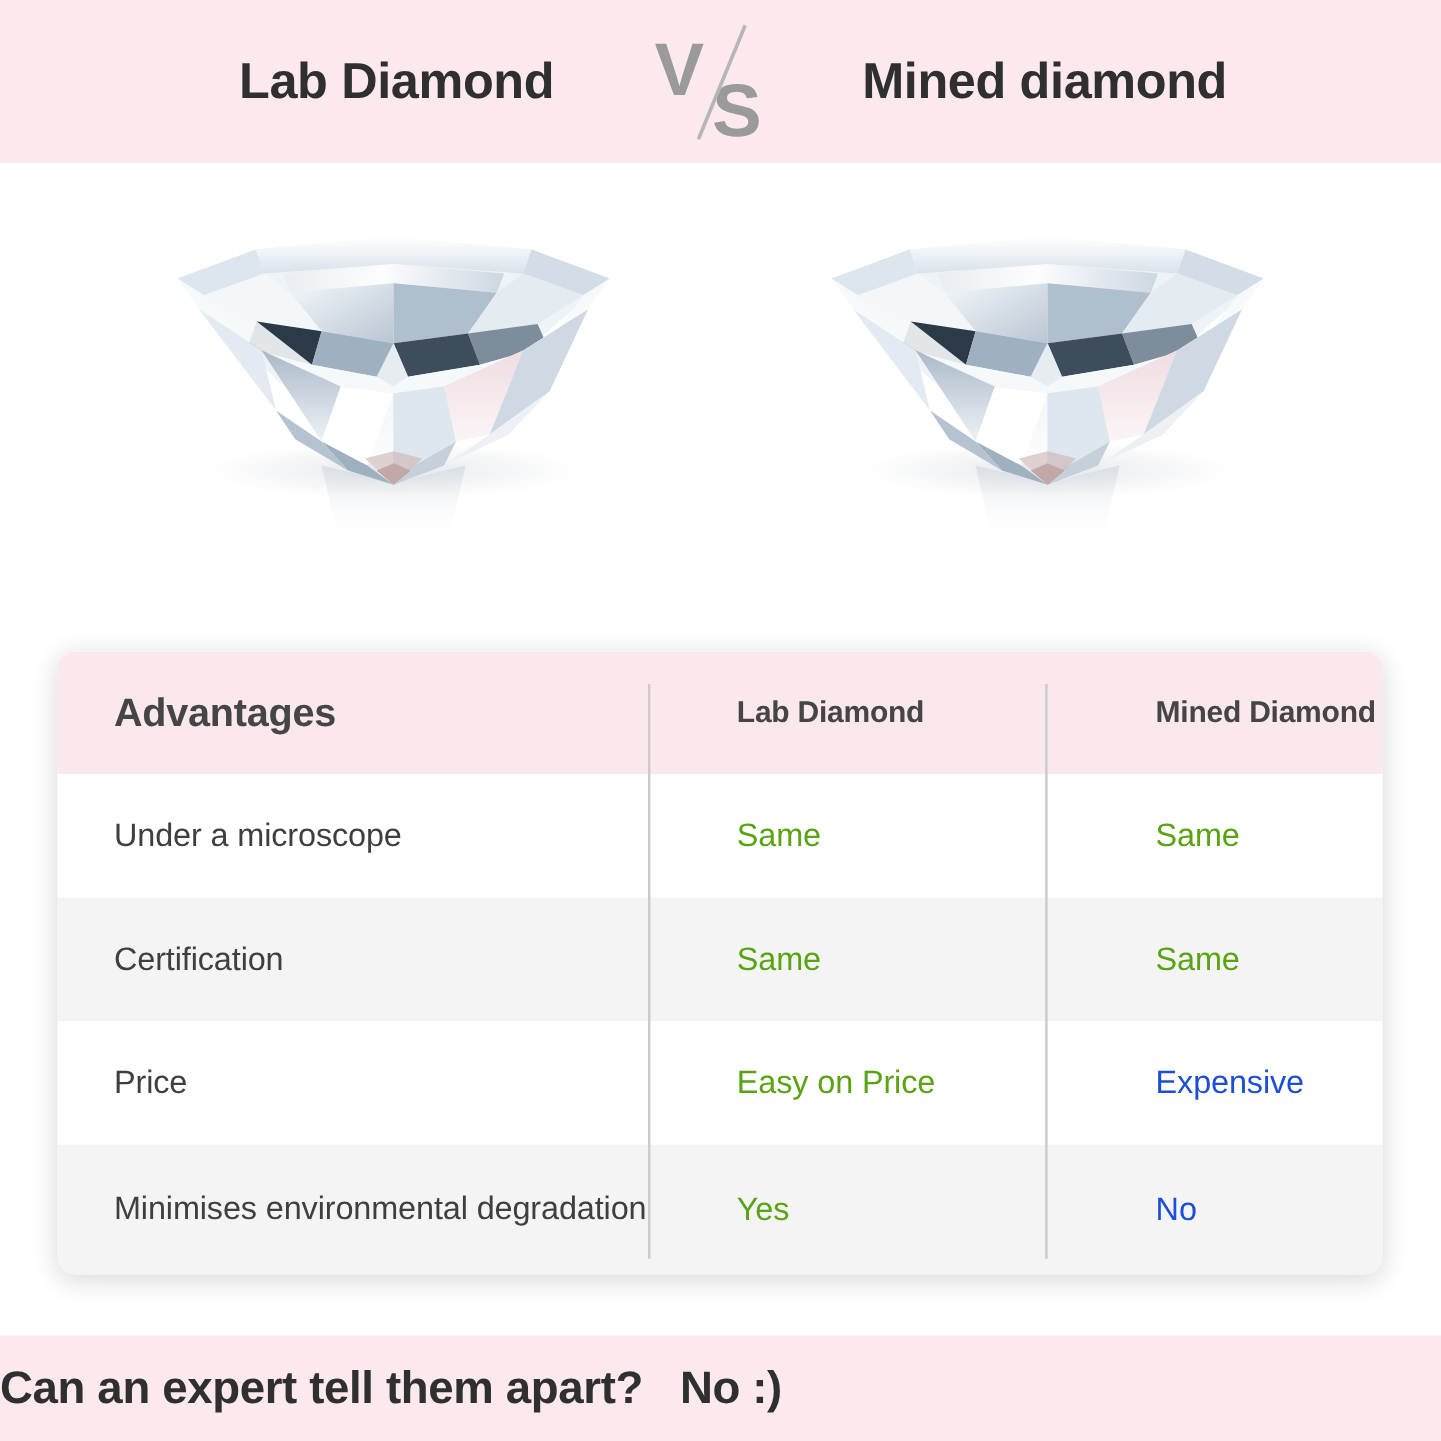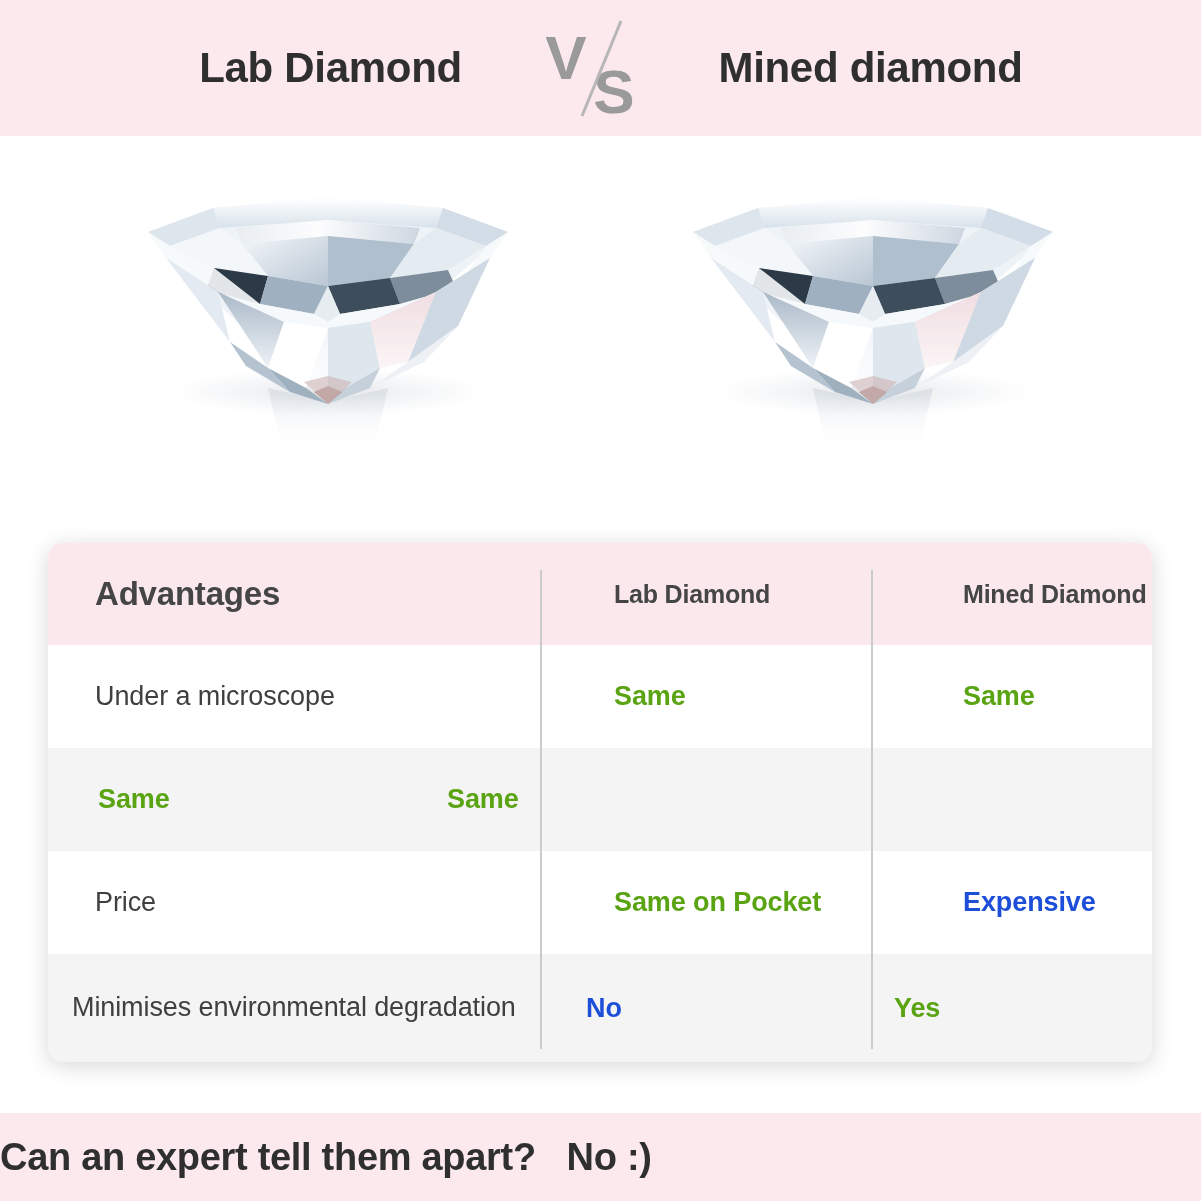--- a/index.html
+++ b/index.html
@@ -117,31 +117,31 @@
     font-size: 25px;
     font-weight: bold;
     color: #454545;
     letter-spacing: -0.2px;
     white-space: nowrap;
   }
 
   .tr { height: 103px; }
   .tr.alt  { background: #f4f4f4; }
   .tr.white{ background: #ffffff; }
-  .tr.tall { height: 108px; justify-content: center; }
+  .tr.tall { height: 108px; }
 
   .td-label {
     font-size: 27px;
     color: #3f3f3f;
     line-height: 1.38;
     letter-spacing: -0.1px;
   }
   .td-val {
     font-size: 27px;
-    font-weight: bold;
+    font-weight: normal;
     letter-spacing: -0.1px;
     white-space: nowrap;
   }
   .v-green { color: #5aa413; }
   .v-red   { color: #1d4ed8; }
 
   
   .divider {
     position: absolute;
     top: 27px;
@@ -327,34 +327,35 @@
       <div class="cell-val second th-col">Mined Diamond</div>
     </div>
 
     <div class="row tr white">
       <div class="cell-label td-label">Under a microscope</div>
       <div class="cell-val td-val v-green">Same</div>
       <div class="cell-val second td-val v-green">Same</div>
     </div>
 
     <div class="row tr alt">
+      <div class="cell-label td-label">Certification</div>
       <div class="cell-val td-val v-green">Same</div>
       <div class="cell-val second td-val v-green">Same</div>
     </div>
 
     <div class="row tr white">
       <div class="cell-label td-label">Price</div>
-      <div class="cell-val td-val v-green">Same on Pocket</div>
+      <div class="cell-val td-val v-green">Easy on Price</div>
       <div class="cell-val second td-val v-red">Expensive</div>
     </div>
 
     <div class="row tr alt tall">
       <div class="cell-label td-label">Minimises environmental degradation</div>
+      <div class="cell-val td-val v-green">Yes</div>
       <div class="cell-val second td-val v-red">No</div>
-      <div class="cell-val td-val v-green">Yes</div>
     </div>
 
   </div>
 </div>
 
 <div class="band footer-band">
   <div class="footer-text">Can an expert tell them apart?   No :)</div>
 </div>
 
 </body></html>

